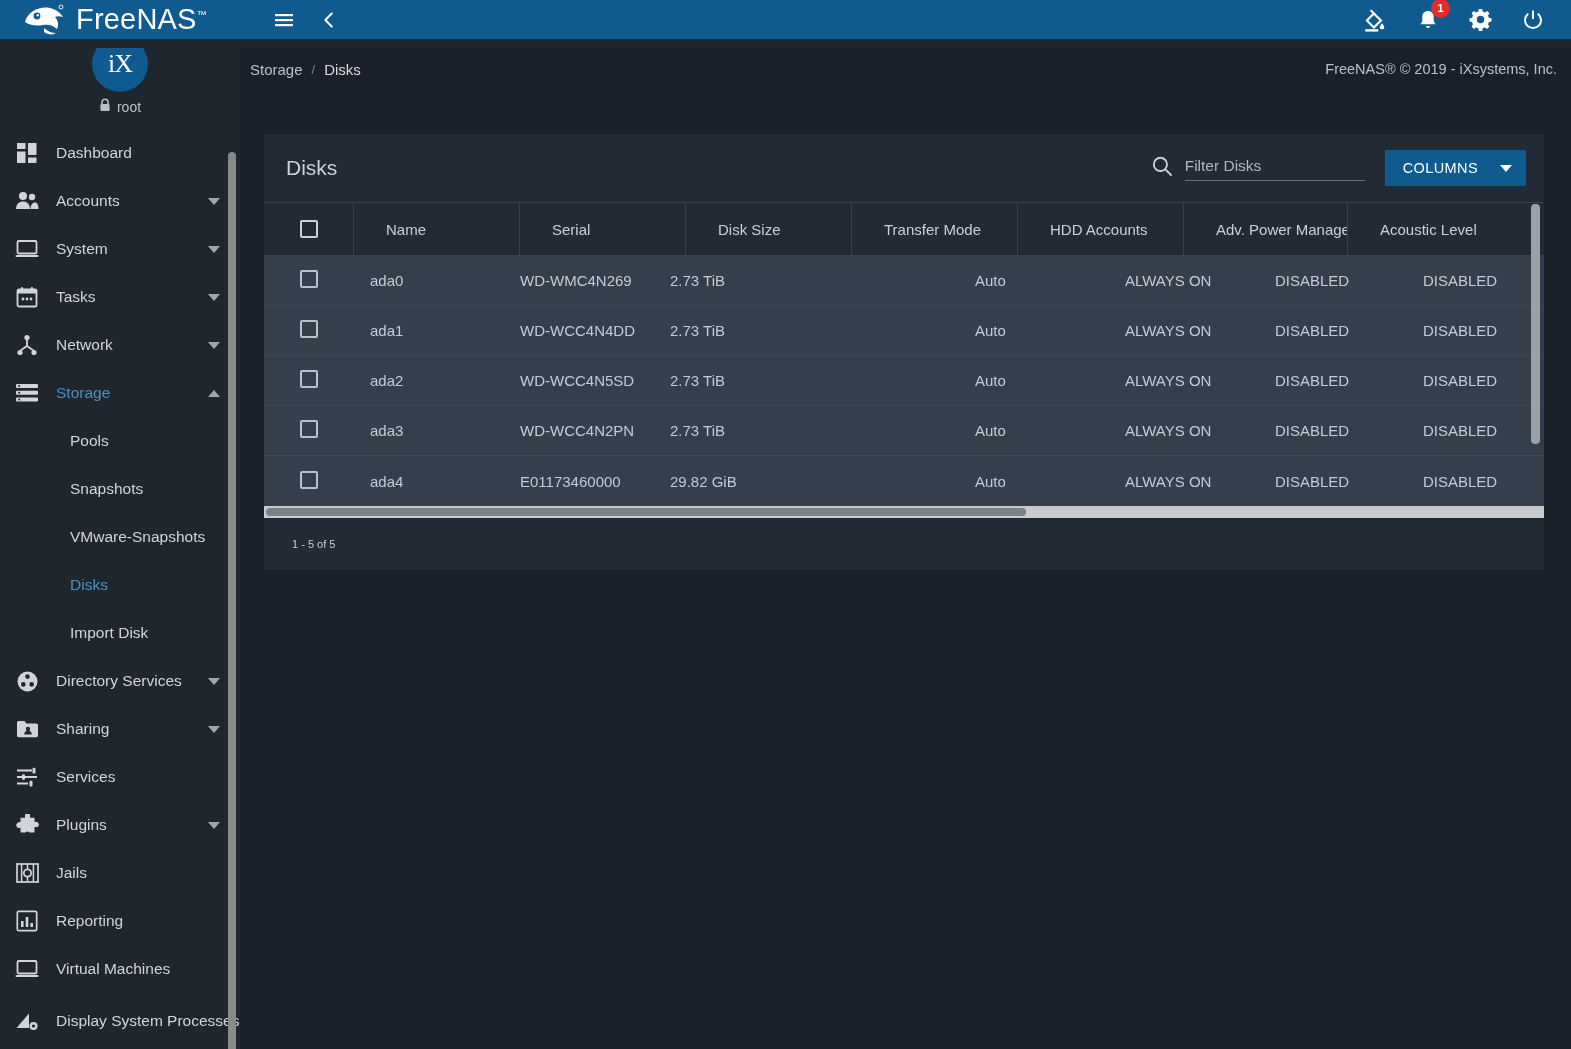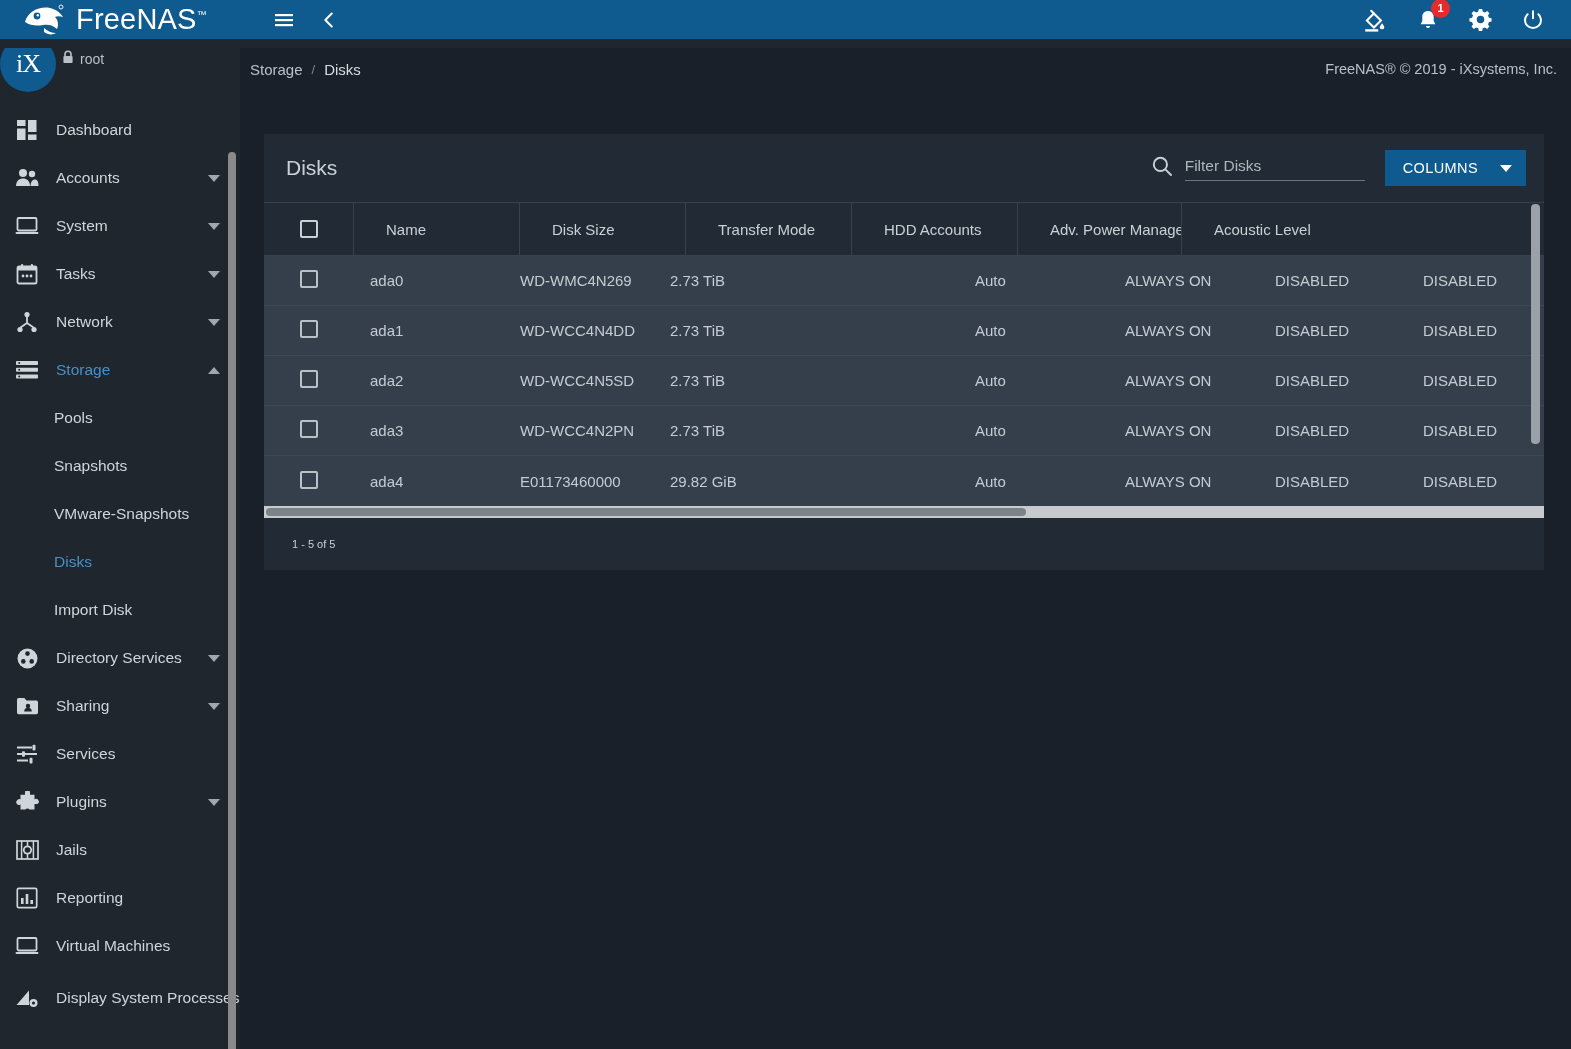--- a/index.html
+++ b/index.html
@@ -49,22 +49,22 @@
   }
   .sidebar-scroll-track {
     position: absolute; top: 52px; right: 2px; width: 8px; height: 949px;
     background: transparent;
   }
   .sidebar-scroll-thumb {
     position: absolute; top: 52px; right: 2px; width: 8px; height: 949px;
     background: #8a8a8a; border-radius: 4px; cursor: pointer;
   }
   .user-block {
-    padding-top: 2px; display: flex; flex-direction: row;
-    align-items: flex-start; gap: 6px; padding-bottom: 14px;
+    padding-top: 2px; display: flex; flex-direction: column;
+    align-items: center; gap: 6px; padding-bottom: 14px;
   }
   .avatar {
     width: 56px; height: 56px; border-radius: 50%;
     background: #0f5a8e; display: flex; align-items: center; justify-content: center;
     margin-top: -14px;
   }
   .avatar-text {
     color: #fff; font-size: 26px; font-family: "Liberation Serif", serif;
     letter-spacing: -1px;
   }
@@ -78,21 +78,21 @@
     font-size: 15.5px;
   }
   .nav-item .nav-label { flex: 1; }
   .nav-item.active { color: #4a90c4; }
   .nav-icon {
     width: 26px; height: 26px; display: flex; align-items: center;
     justify-content: center; flex: 0 0 26px;
   }
   .nav-sub {
     display: flex; align-items: center; height: 48px;
-    padding-left: 54px; cursor: pointer; color: #cfd5db; font-size: 15.5px;
+    padding-left: 70px; cursor: pointer; color: #cfd5db; font-size: 15.5px;
   }
   .nav-sub.active { color: #4a90c4; }
   .caret { width: 0; height: 0; margin-right: 20px; }
   .caret-down {
     border-left: 6px solid transparent; border-right: 6px solid transparent;
     border-top: 7px solid #9fa8b1;
   }
   .caret-up {
     border-left: 6px solid transparent; border-right: 6px solid transparent;
     border-bottom: 7px solid #9fa8b1;
@@ -527,20 +527,21 @@
         </div>
       </div>
 
       <div class="table-viewport">
 
         <div class="grid-row th-row">
           <div class="cell c-check">
             <span class="chk-head"></span>
           </div>
           <div class="cell c-name">Name</div>
+          <div class="cell c-serial">Serial</div>
           <div class="cell c-size">Disk Size</div>
           <div class="cell c-mode">Transfer Mode</div>
           <div class="cell c-standby">HDD Accounts</div>
           <div class="cell c-apm">Adv. Power Manage</div>
           <div class="cell c-acoustic">Acoustic Level</div>
         </div>
 
         <div class="tbody">
 
           <div class="grid-row tr">

